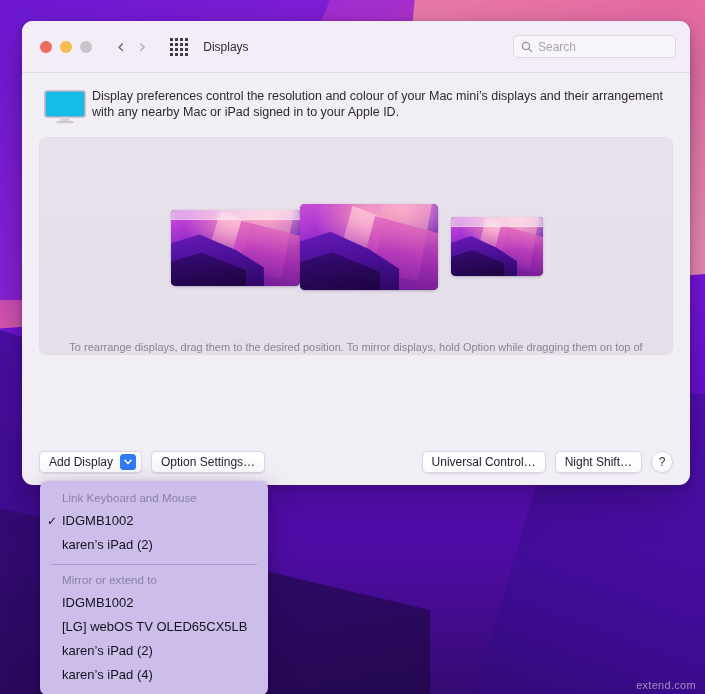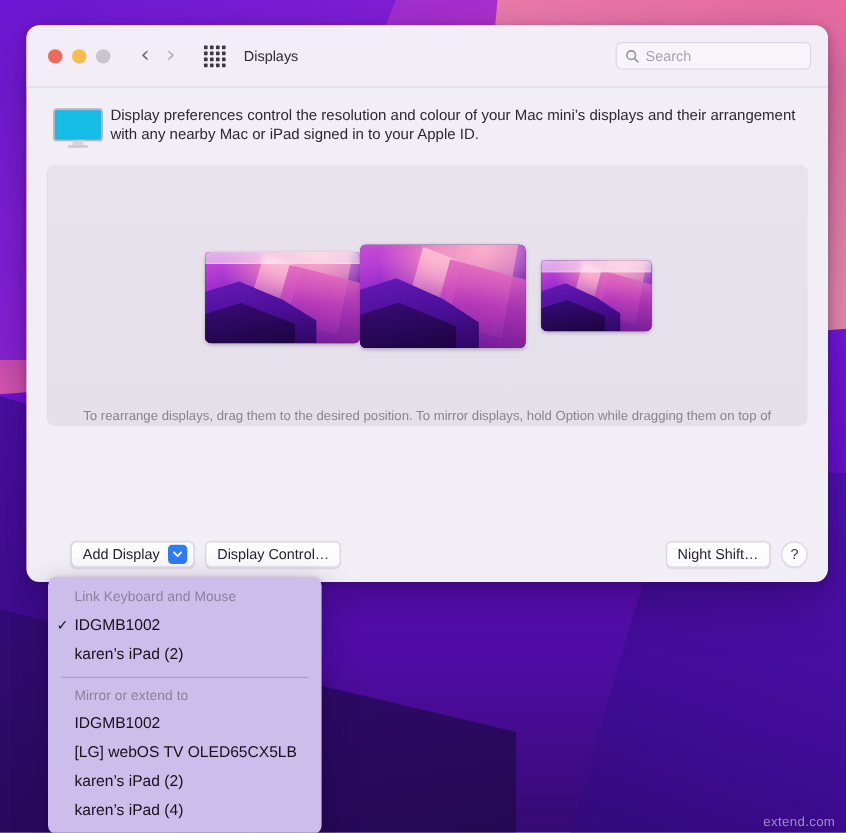--- a/index.html
+++ b/index.html
@@ -307,21 +307,21 @@
     color: #262230;
     display: inline-flex;
     align-items: center;
     padding: 0 9px;
     box-sizing: border-box;
     box-shadow: 0 0.5px 1px rgba(60, 35, 85, 0.12);
     font-family: "Liberation Sans", sans-serif;
     cursor: default;
     white-space: nowrap;
   }
-  #add-display-btn { padding-right: 5px; gap: 7px; margin-left: 20px; }
+  #add-display-btn { padding-right: 5px; gap: 7px; }
   #add-display-badge {
     width: 16px; height: 16px;
     border-radius: 3.5px;
     background: #2f7cf6;
     display: inline-flex;
     align-items: center;
     justify-content: center;
   }
   .spacer { flex: 1 1 auto; }
   #help-btn {
@@ -565,25 +565,28 @@
     <div class="btn" id="add-display-btn">
       <span>Add Display</span>
       <span id="add-display-badge">
         <svg width="8" height="6" viewBox="0 0 8 6">
           <path d="M1 1.3 L4 4.4 L7 1.3" fill="none" stroke="#ffffff" stroke-width="1.5" stroke-linecap="round" stroke-linejoin="round"></path>
         </svg>
       </span>
     </div>
 
     <div class="btn">
-      <span>Display Control…</span>
+      <span>Option Settings…</span>
     </div>
 
     <div class="spacer"></div>
 
+    <div class="btn">
+      <span>Universal Control…</span>
+    </div>
 
     <div class="btn">
       <span>Night Shift…</span>
     </div>
 
     <div class="btn" id="help-btn">
       <span>?</span>
     </div>
   </div>
 

